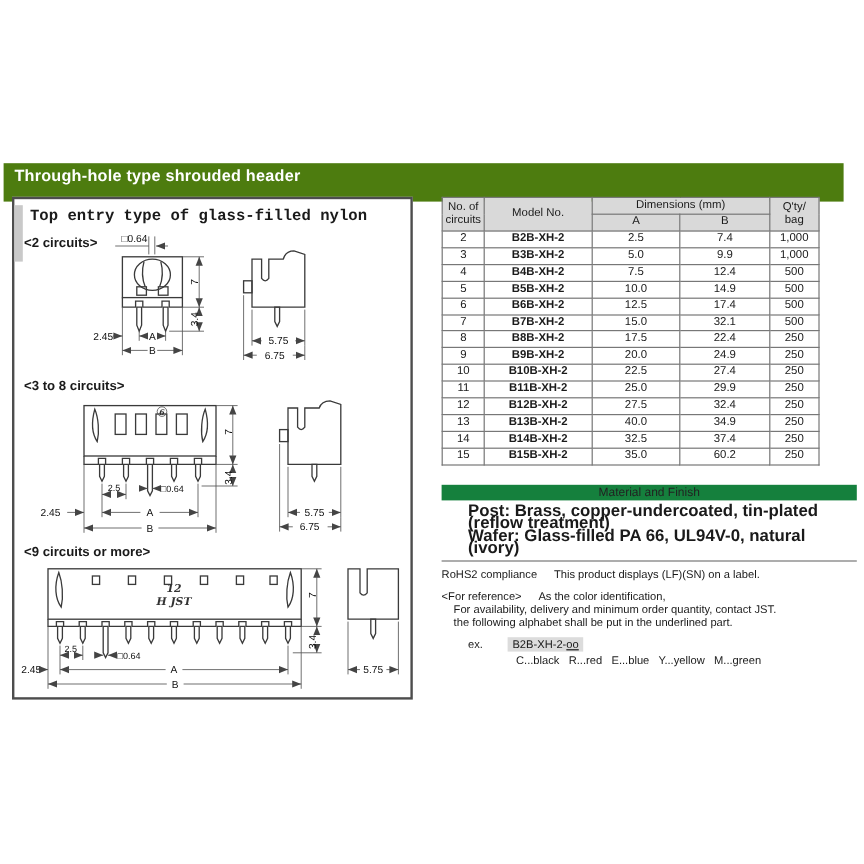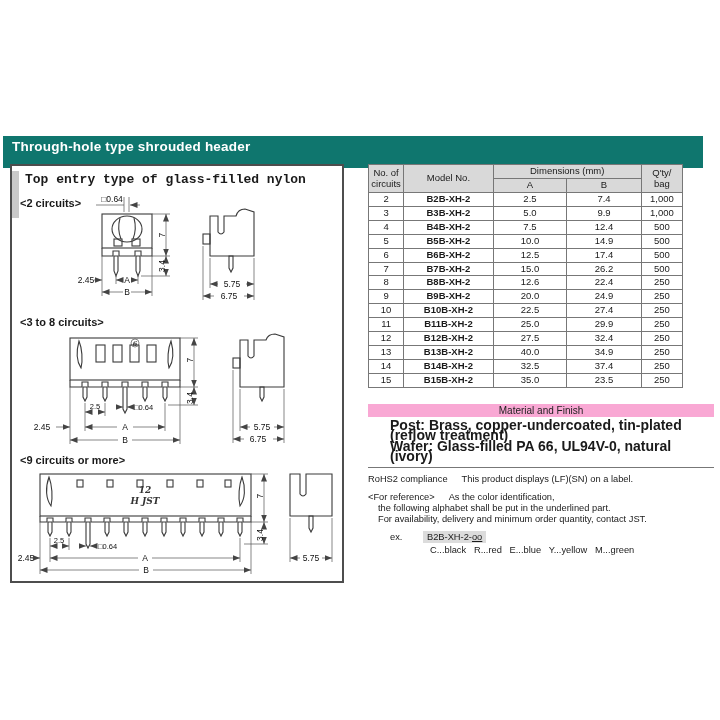--- a/index.html
+++ b/index.html
@@ -3,21 +3,21 @@
 <meta charset="utf-8">
 <style>
   html,body{margin:0;padding:0;}
   body{
     width:720px;height:720px;background:#ffffff;position:relative;
     font-family:"Liberation Sans", sans-serif;color:#1a1a1a;overflow:hidden;
   }
   
   .titlebar{
     position:absolute;left:3px;top:136px;width:700px;height:32px;
-    background:#0f766e;color:#ffffff;font-size:13.5px;font-weight:bold;
+    background:#4d7c0f;color:#ffffff;font-size:13.5px;font-weight:bold;
     line-height:21px;padding-left:9px;box-sizing:border-box;letter-spacing:.2px;
   }
   
   .panel{
     position:absolute;left:10px;top:164px;width:330px;height:415px;
     border:2px solid #4d4d4d;background:#fff;
   }
   .accent{position:absolute;left:0;top:5px;width:7px;height:47px;background:#c9c9c9;}
   .panel-title{position:absolute;left:13px;top:6px;font-size:13px;font-weight:bold;font-family:Liberation Mono, monospace;}
   .sec-label{position:absolute;left:8px;font-size:11px;font-weight:bold;}
@@ -33,21 +33,21 @@
   .rightcol{position:absolute;left:368px;top:164px;width:346px;font-size:9.5px;}
   table.parts{border-collapse:collapse;width:315px;border:1.5px solid #4d4d4d;}
   table.parts th, table.parts td{border:1px solid #777;text-align:center;padding:0;}
   table.parts thead th{
     background:#d9d9d9;font-weight:normal;font-size:9.5px;line-height:1.1;
     height:13px;white-space:pre-line;
   }
   table.parts tbody td{height:12.9px;line-height:12.9px;font-size:9.5px;}
   td.model-cell{font-weight:bold;}
   .mat-bar{
-    margin-top:16px;height:13px;line-height:13px;background:#f9a8d4;
+    margin-top:16px;height:13px;line-height:13px;background:#15803d;
     text-align:center;font-size:10px;color:#222;
   }
   .mat-lines{margin-top:3px;padding-left:22px;font-size:14px;line-height:10.5px;font-weight:bold;}
   .divider{margin-top:5px;border-top:1px solid #777;height:0;}
   .note-row{margin-top:6px;font-size:9.3px;line-height:11px;}
   .gap{display:inline-block;width:14px;}
   .ref-block{margin-top:7px;font-size:9.3px;line-height:11px;}
   .ref-indent{padding-left:10px;}
   .ex-row{margin-top:7px;font-size:9.3px;}
   .ex-label{margin-left:22px;}
@@ -346,27 +346,27 @@
           <td>6</td>
           <td class="model-cell">B6B-XH-2</td>
           <td>12.5</td>
           <td>17.4</td>
           <td>500</td>
         </tr>
         <tr>
           <td>7</td>
           <td class="model-cell">B7B-XH-2</td>
           <td>15.0</td>
-          <td>26.2</td>
+          <td>32.1</td>
           <td>500</td>
         </tr>
         <tr>
           <td>8</td>
           <td class="model-cell">B8B-XH-2</td>
-          <td>12.6</td>
+          <td>17.5</td>
           <td>22.4</td>
           <td>250</td>
         </tr>
         <tr>
           <td>9</td>
           <td class="model-cell">B9B-XH-2</td>
           <td>20.0</td>
           <td>24.9</td>
           <td>250</td>
         </tr>
@@ -402,43 +402,43 @@
           <td>14</td>
           <td class="model-cell">B14B-XH-2</td>
           <td>32.5</td>
           <td>37.4</td>
           <td>250</td>
         </tr>
         <tr>
           <td>15</td>
           <td class="model-cell">B15B-XH-2</td>
           <td>35.0</td>
-          <td>23.5</td>
+          <td>60.2</td>
           <td>250</td>
         </tr>
       </tbody>
   </table>
 
   <div class="mat-bar">Material and Finish</div>
   <div class="mat-lines">
     <div>Post: Brass, copper-undercoated, tin-plated (reflow treatment)</div>
     <div>Wafer: Glass-filled PA 66, UL94V-0, natural (ivory)</div>
   </div>
   <div class="divider"></div>
 
   <div class="note-row">
     <span>RoHS2 compliance</span><span class="gap"></span><span>This product displays (LF)(SN) on a label.</span>
   </div>
 
   <div class="ref-block">
     <div>
       <span>&lt;For reference&gt;</span><span class="gap"></span><span>As the color identification,</span>
     </div>
+    <div class="ref-indent">For availability, delivery and minimum order quantity, contact JST.</div>
     <div class="ref-indent">the following alphabet shall be put in the underlined part.</div>
-    <div class="ref-indent">For availability, delivery and minimum order quantity, contact JST.</div>
   </div>
 
   <div class="ex-row">
     <span class="ex-label">ex.</span>
     <span class="ex-model"><span>B2B-XH-2-</span><span class="ex-suffix">oo</span></span>
   </div>
   <div class="colors-line">C...black   R...red   E...blue   Y...yellow   M...green</div>
 </div>
 
 </body></html>

